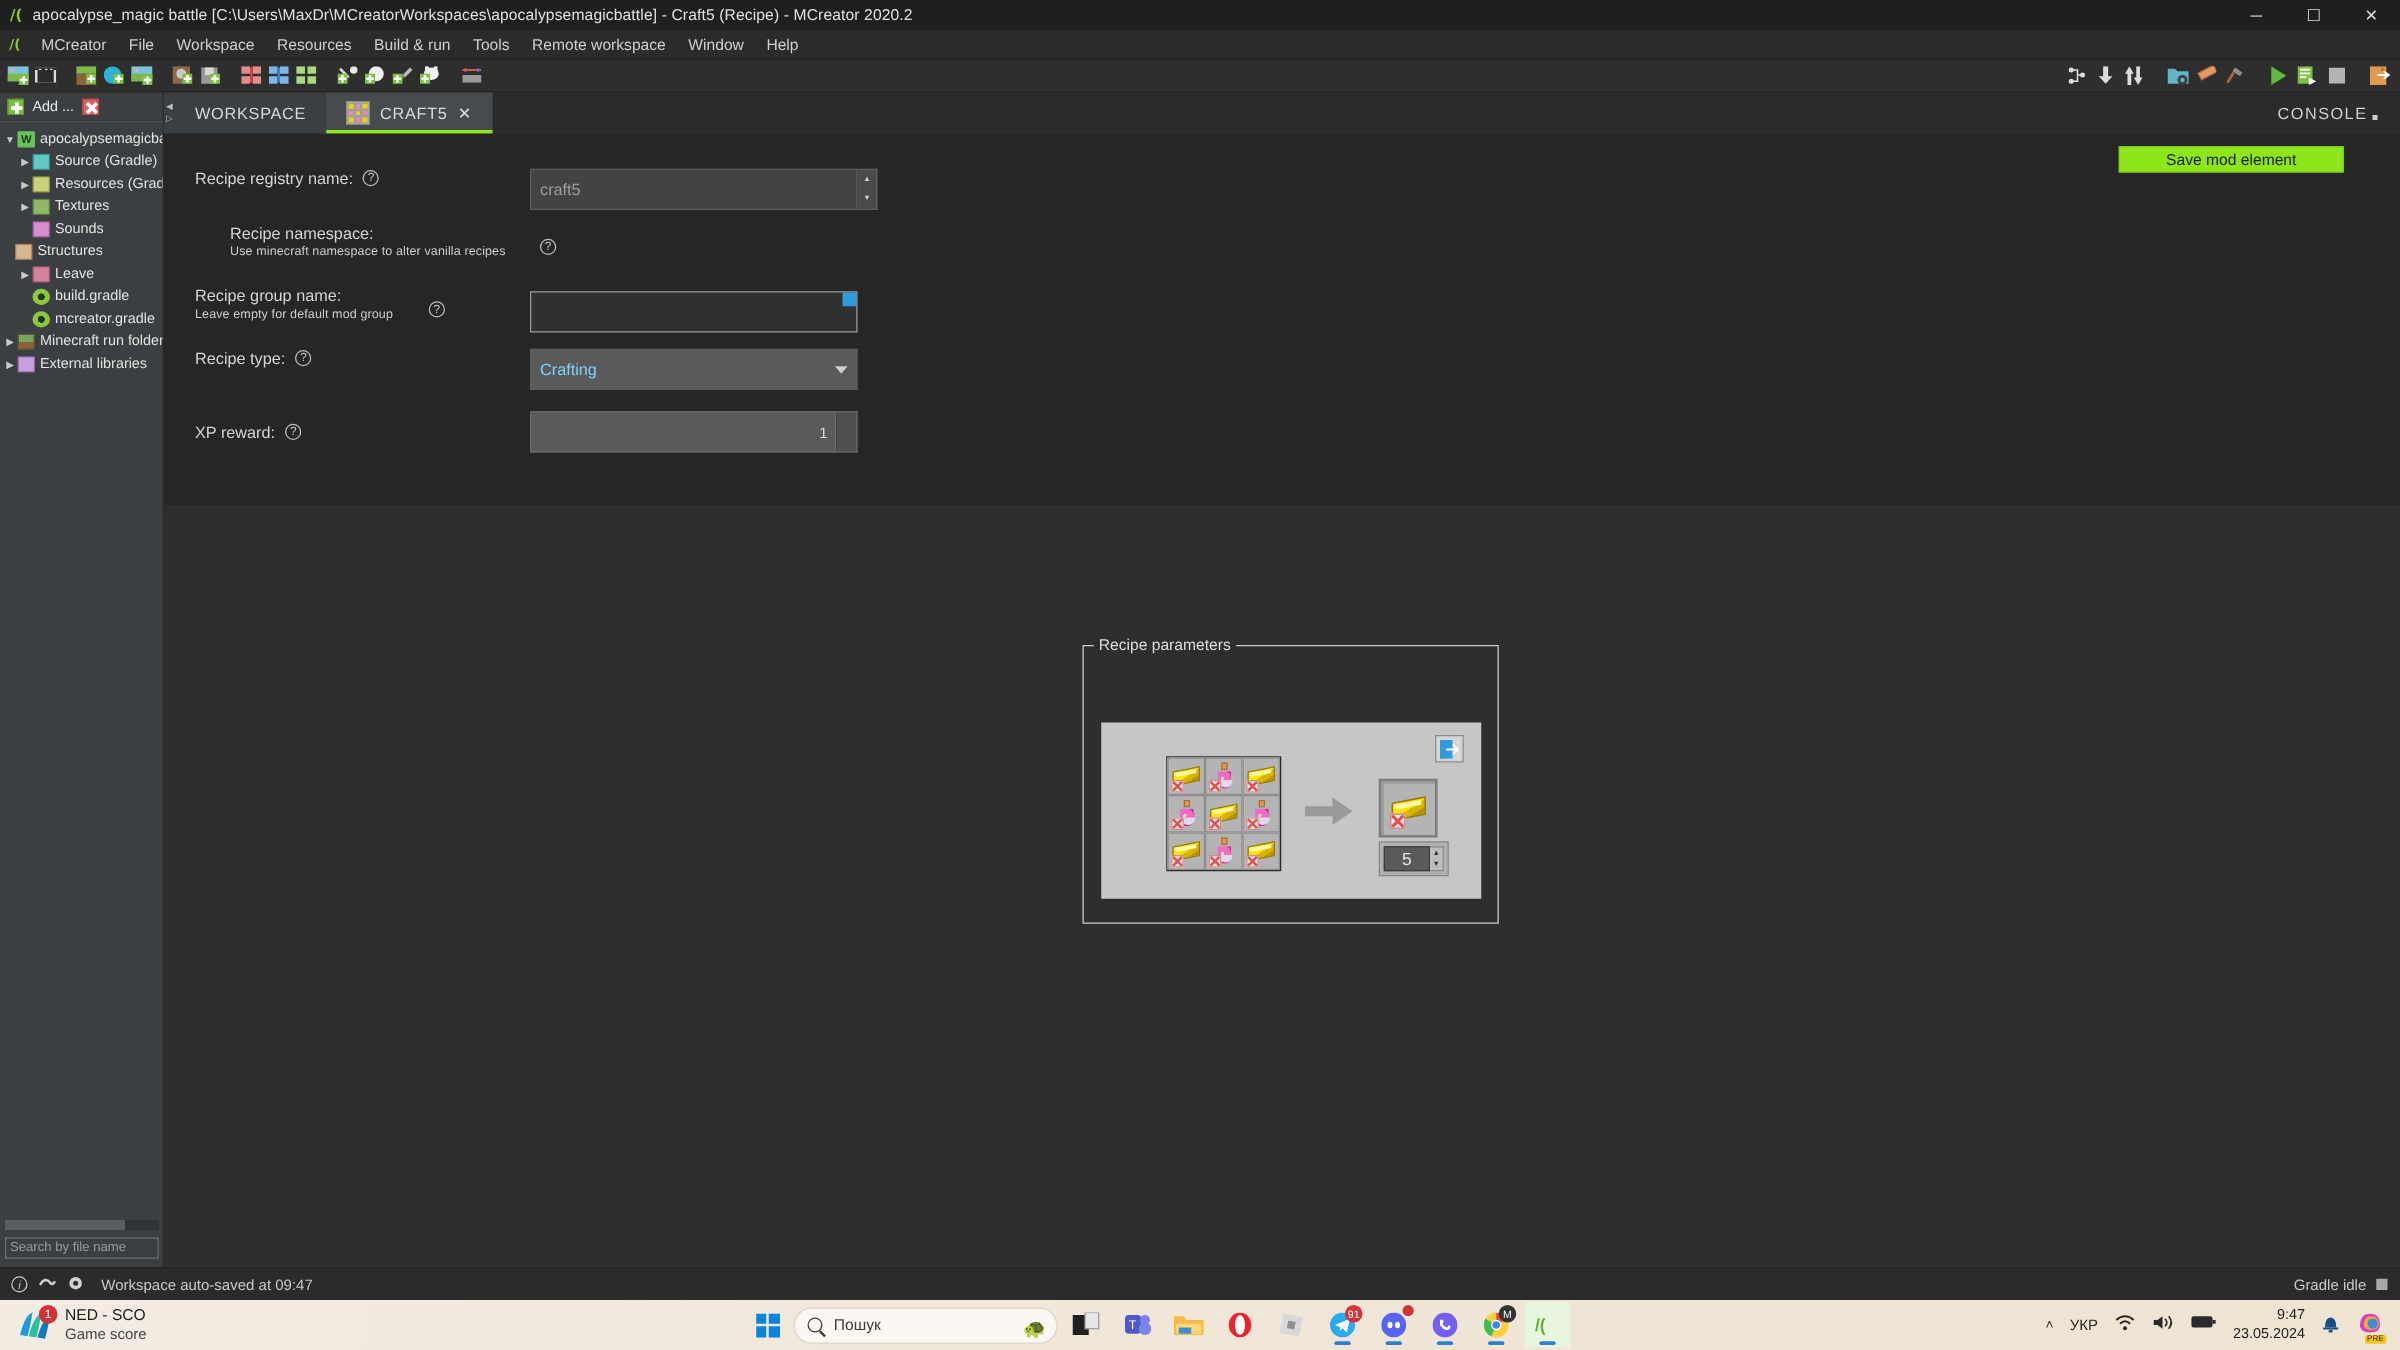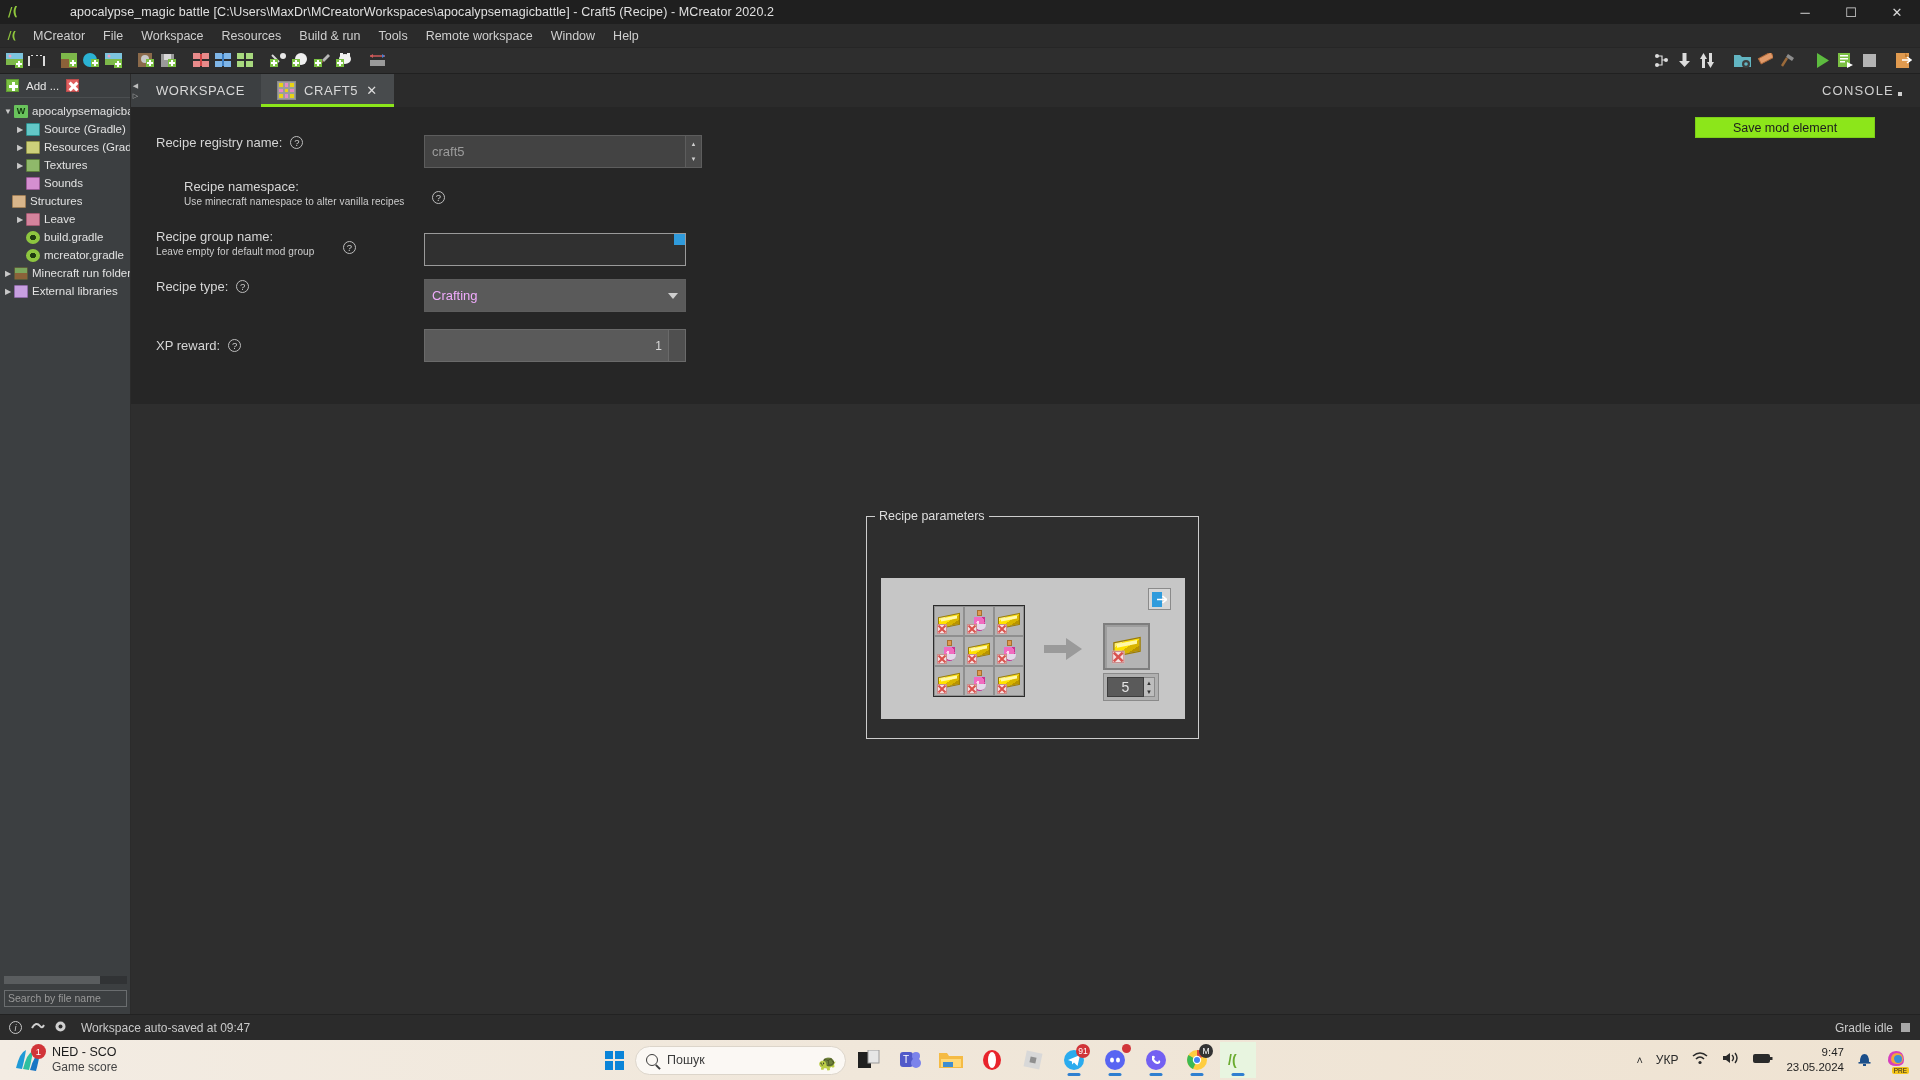--- a/index.html
+++ b/index.html
@@ -13,21 +13,21 @@
 
   
   #titlebar {
     position: absolute; top: 0; left: 0; width: 1920px; height: 24px;
     background: #1f1f1f; display: flex; align-items: center;
     color: #e0e0e0; font-size: 12.5px;
   }
   #titlebar .tb-icon {
     width: 26px; height: 24px; display: flex; align-items: center; justify-content: center;
   }
-  #titlebar .tb-title { flex: 1; white-space: nowrap; letter-spacing: .1px; margin-left: 44px; }
+  #titlebar .tb-title { flex: 1; white-space: nowrap; letter-spacing: .1px; }
   .winbtns { display: flex; height: 24px; }
   .winbtn {
     width: 46px; height: 24px; display: flex; align-items: center; justify-content: center;
     color: #d8d8d8; font-size: 13px;
   }
 
   .mcicon { font-weight: bold; font-size: 12px; color: #8fc63d; font-family: "DejaVu Sans", sans-serif; }
 
   
   #menubar {
@@ -173,21 +173,21 @@
     font-family: "Liberation Sans", sans-serif;
   }
   .fld.empty { background: #303030; border-color: #9a9a9a; color: #d8d8d8; }
   .spinner {
     width: 16px; height: 33px; background: #4a4a4a; border: 1px solid #5d5d5d; border-left: none;
     display:flex; flex-direction: column;
   }
   .spinner .up, .spinner .dn { flex: 1; display:flex; align-items:center; justify-content:center; font-size:6px; color:#d0d0d0;}
   .combo {
     width: 262px; height: 33px; background: #5a5a5a; border: 1px solid #5d5d5d;
-    color: #f0abfc; font-size: 13px; padding: 0 7px; display:flex; align-items:center;
+    color: #7dd3fc; font-size: 13px; padding: 0 7px; display:flex; align-items:center;
   }
   .combo .cv { flex: 1; }
   .combo .carat { width:0;height:0;border-left:5px solid transparent;border-right:5px solid transparent;border-top:6px solid #cfcfcf; }
   .fld-blue-tag {
     width: 11px; height: 11px; background: #2f9bdc; position:absolute; right: 1px; top: 1px;
   }
   .numfld {
     width: 245px; height: 33px; background: #5a5a5a; border:1px solid #6a6a6a;
     color:#d9d9d9; font-size: 12px; display:flex; align-items:center; justify-content:flex-end;
     padding-right: 6px;

